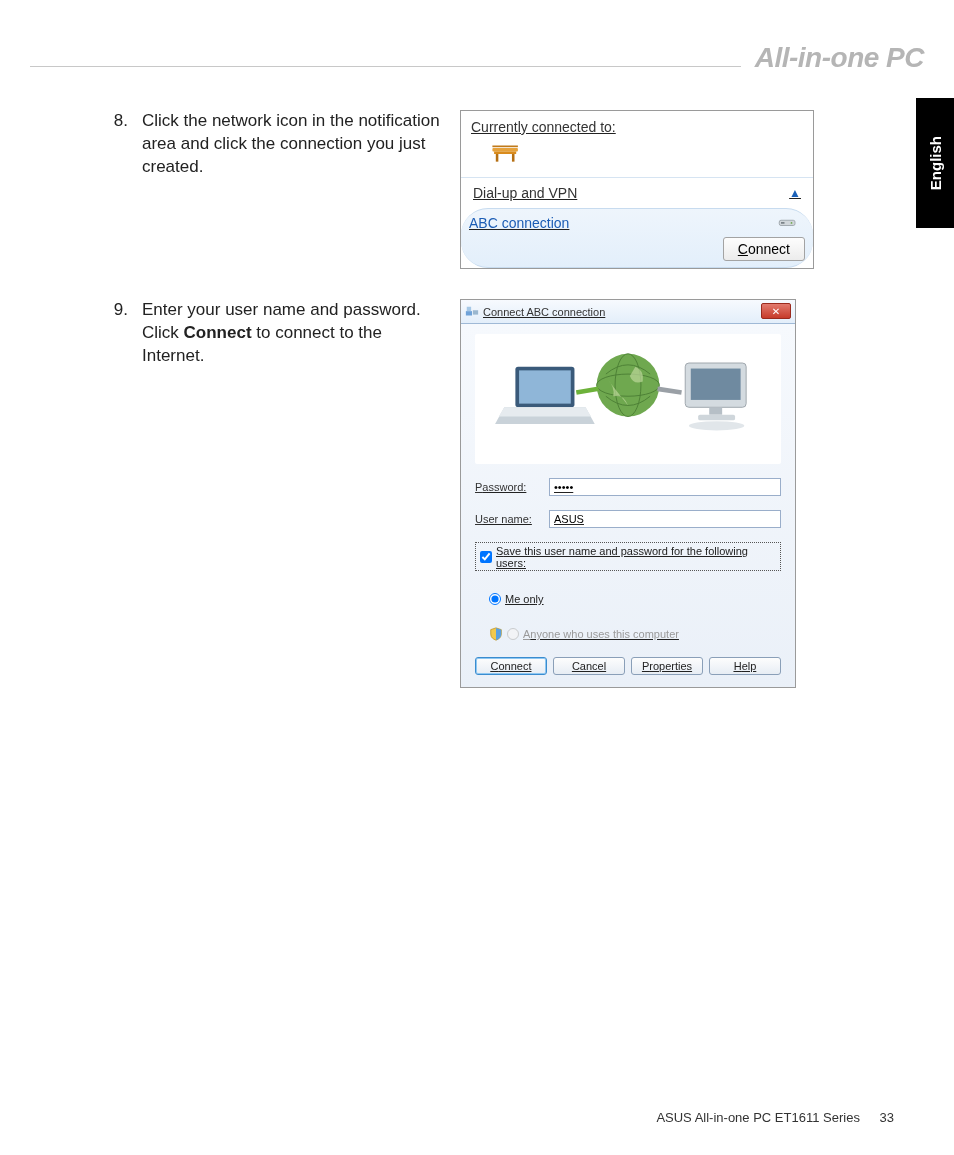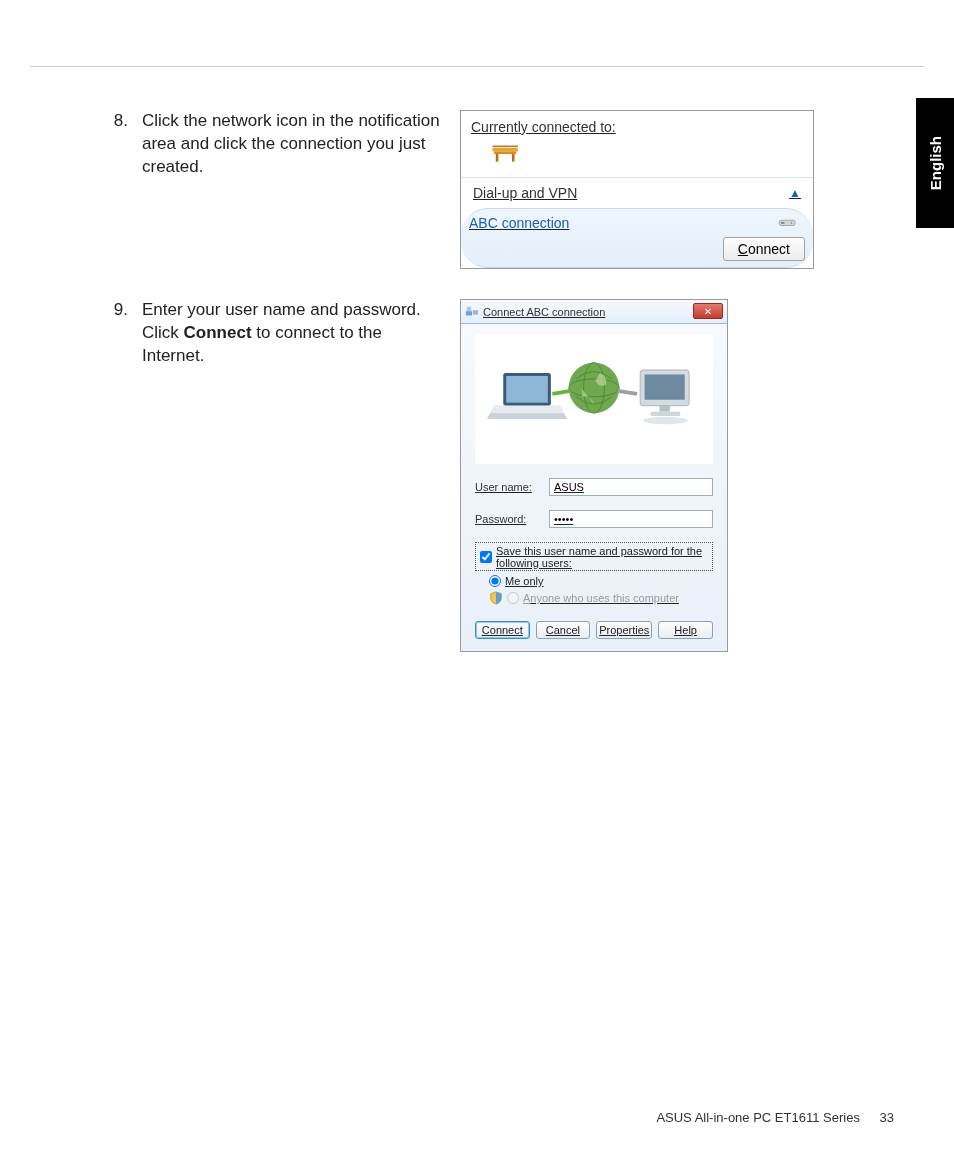--- a/index.html
+++ b/index.html
@@ -133,21 +133,21 @@
     background: linear-gradient(#fdfdfd,#ececec);
     border: 1px solid #a3a3a3;
     border-radius: 3px;
     padding: 3px 14px;
     font-size: 14px;
     cursor: pointer;
   }
   .connect-btn .u { text-decoration: underline; }
 
   
-  .dialog { width: 268px; font-size: 11px; }
+  .dialog { width: 336px; font-size: 11px; }
   .titlebar {
     height: 24px;
     background: linear-gradient(#f7fafe,#e3eefa);
     border-bottom: 1px solid #9fb9d6;
     display: flex; align-items: center;
     padding: 0 4px;
     position: relative;
   }
   .titlebar .app-icon { margin-right: 4px; }
   .titlebar .app-icon svg { width: 14px; height: 14px; vertical-align: middle; }
@@ -193,21 +193,21 @@
   .save-box {
     margin-top: 14px;
     border: 1px dotted #555;
     padding: 2px 4px 1px 4px;
     display: flex; align-items: center; gap: 4px;
   }
   .save-box input { width: 12px; height: 12px; }
   .save-box .u { text-decoration: underline; }
   .radio-row {
     display: flex; align-items: center; gap: 4px;
-    margin-top: 4px; margin-left: 14px;
+    margin-top: 22px; margin-left: 14px;
   }
   .radio-row input { width: 12px; height: 12px; }
   .radio-row .u { text-decoration: underline; }
   .radio-row.disabled { color: #9a9a9a; }
   .shield-icon svg { width: 14px; height: 14px; vertical-align: -3px; }
   .dlg-btns {
     display: flex; gap: 6px; margin-top: 16px;
     justify-content: flex-start;
   }
   .dlg-btn {
@@ -233,20 +233,23 @@
     font-size: 13px;
     color: #333;
   }
   .page-footer .pg { margin-left: 16px; }
 </style>
 </head>
 <body>
 
 <div class="page-header">
   <div class="header-line"></div>
+  <div class="header-title-wrap">
+    <span class="header-title">All-in-one PC</span>
+  </div>
 </div>
 
 <div class="lang-tab">
   <span>English</span>
 </div>
 
 <div class="content">
 
   <div class="step">
     <div class="step-text">
@@ -337,26 +340,26 @@
               <rect x="222" y="26" width="66" height="48" rx="4" fill="#d4dbe0" stroke="#9aa2a8"></rect>
               <rect x="228" y="32" width="54" height="34" fill="#6f8aa0"></rect>
               <rect x="248" y="74" width="14" height="8" fill="#b6bfc6"></rect>
               <rect x="236" y="82" width="40" height="6" rx="2" fill="#cfd6db"></rect>
               <ellipse cx="256" cy="94" rx="30" ry="5" fill="#e1e6ea"></ellipse>
             </g>
           </svg>
         </div>
 
         <div class="form-row">
+          <label><span class="u">P</span><span>assword:</span></label>
+          <input type="text" value="•••••" style="">
+        </div>
+        <div class="form-row">
           <label><span class="u">U</span><span>ser name:</span></label>
           <input type="text" value="ASUS" style="">
-        </div>
-        <div class="form-row">
-          <label><span class="u">P</span><span>assword:</span></label>
-          <input type="text" value="•••••" style="">
         </div>
 
         <div class="save-box">
           <input type="checkbox" checked="" style="">
           <span><span class="u">S</span><span>ave this user name and password for the following users:</span></span>
         </div>
         <div class="radio-row">
           <input type="radio" checked="" style="">
           <span><span>Me o</span><span class="u">n</span><span>ly</span></span>
         </div>

